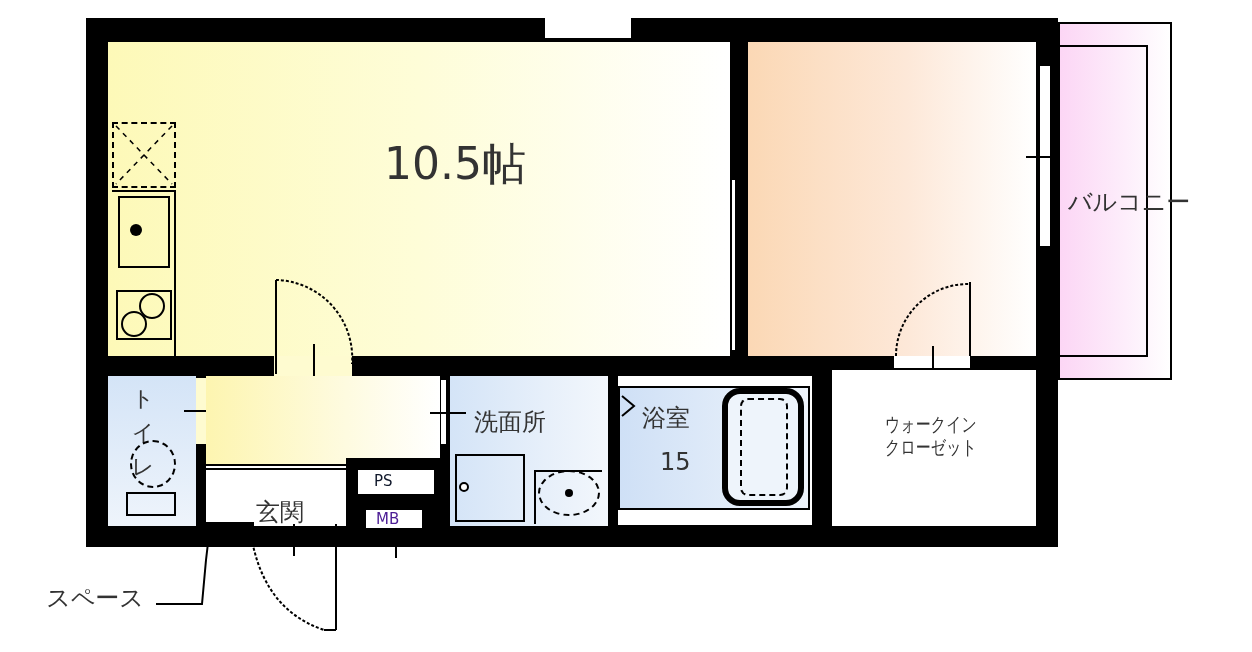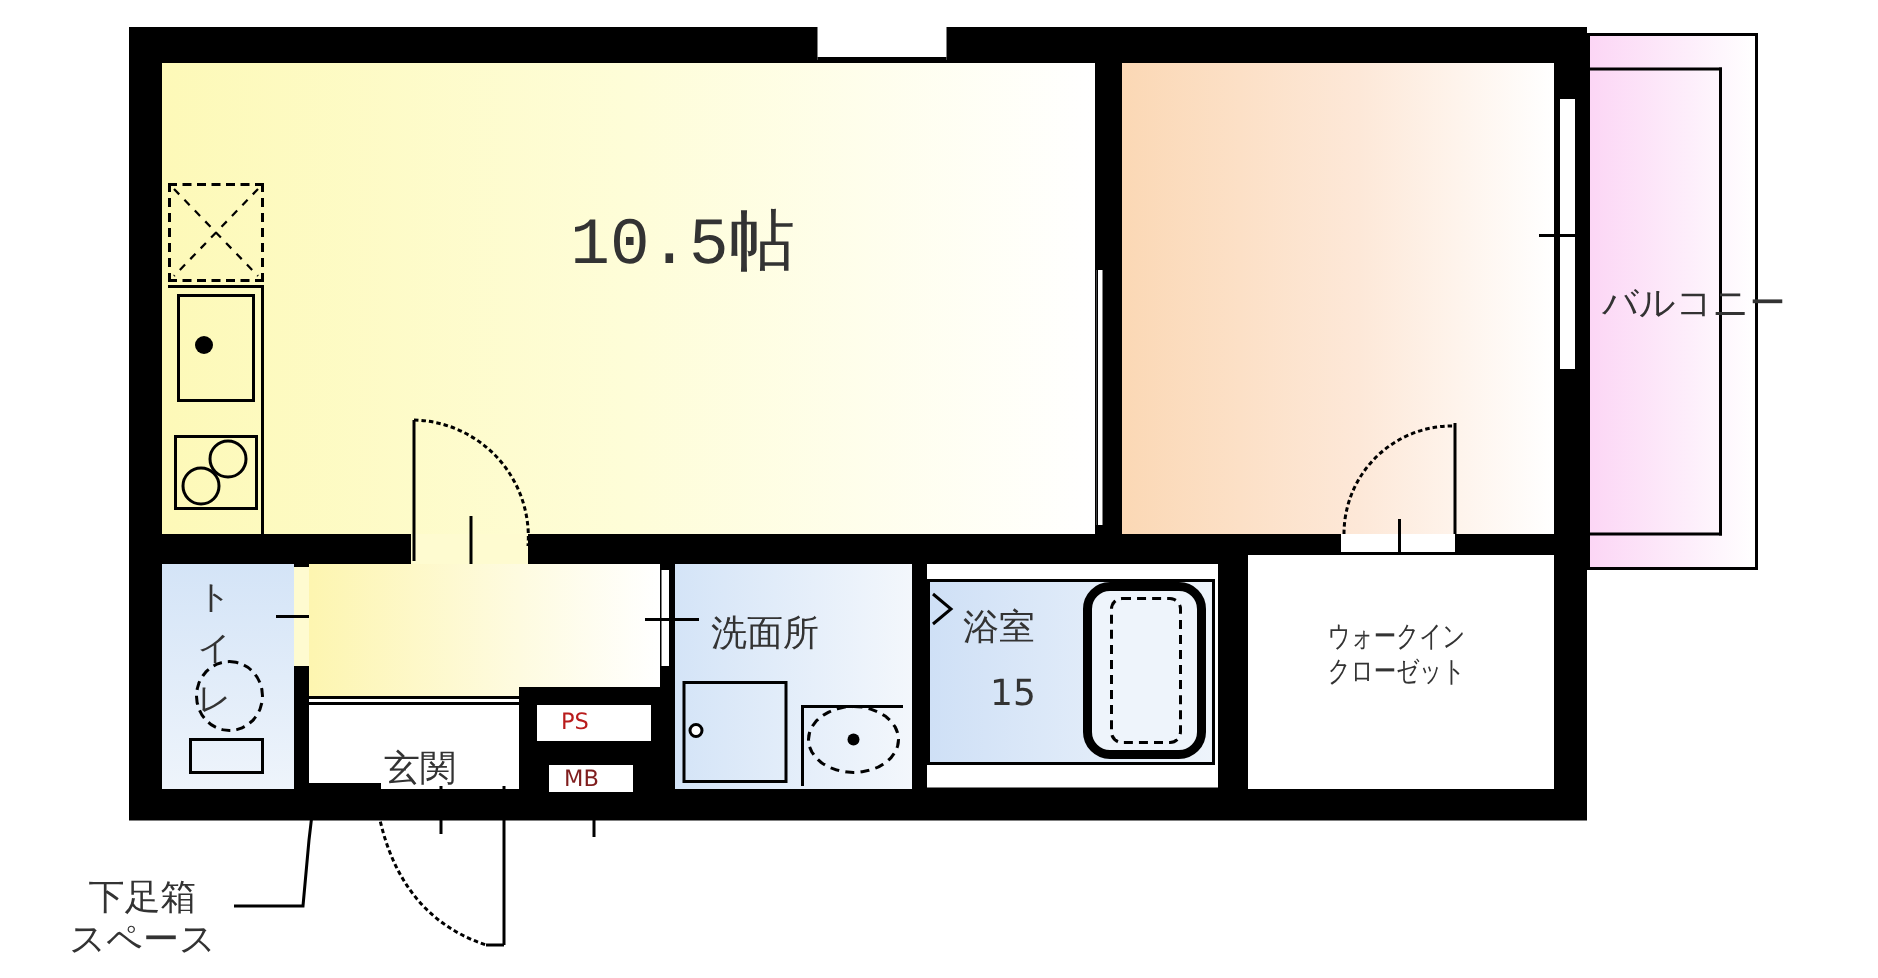--- a/index.html
+++ b/index.html
@@ -16,21 +16,21 @@
 <body>
 
 <div class="abs wall" style="left:88px;top:18px;width:970px;height:24px;"></div>
 <div class="abs" style="left:545px;top:18px;width:86px;height:22px;background:#fff;border-bottom:2px solid #000;"></div>
 <div class="abs wall" style="left:86px;top:18px;width:22px;height:528px;"></div>
 <div class="abs wall" style="left:86px;top:525px;width:972px;height:22px;"></div>
 <div class="abs wall" style="left:1036px;top:18px;width:22px;height:528px;"></div>
 
 <div class="room" style="left:108px;top:42px;width:622px;height:314px;background:linear-gradient(90deg,#fdf9b8 0%,#fefdd8 50%,#ffffff 100%);"></div>
 <div class="label" style="left:340px;top:122px;width:230px;font-size:46px;line-height:56px;">
-  <div style="font-size:44px;margin-top:14px;font-family:Liberation Mono, monospace;">10.5帖</div>
+  <div style="font-size:44px;margin-top:14px;">10.5帖</div>
 </div>
 
 <div class="dash" style="left:112px;top:122px;width:64px;height:66px;"></div>
 <svg style="left:112px;top:122px;" width="64" height="66">
   <line x1="4" y1="4" x2="60" y2="62" stroke="#000" stroke-width="1.5" stroke-dasharray="5,5"></line>
   <line x1="60" y1="4" x2="4" y2="62" stroke="#000" stroke-width="1.5" stroke-dasharray="5,5"></line>
 </svg>
 <div class="abs" style="left:112px;top:190px;width:64px;height:166px;border-right:2px solid #000;border-top:2px solid #000;"></div>
 <div class="abs" style="left:118px;top:196px;width:52px;height:72px;border:2px solid #000;"></div>
 <div class="abs" style="left:130px;top:224px;width:12px;height:12px;border-radius:50%;background:#000;"></div>
@@ -94,23 +94,23 @@
 
 <svg style="left:246px;top:524px;" width="100" height="112">
   <line x1="90" y1="0" x2="90" y2="106" stroke="#000" stroke-width="2"></line>
   <line x1="78" y1="106" x2="90" y2="106" stroke="#000" stroke-width="2"></line>
   <path d="M4,4 C10,50 30,90 78,106" fill="none" stroke="#000" stroke-width="2" stroke-dasharray="3,2"></path>
   <line x1="48" y1="0" x2="48" y2="32" stroke="#000" stroke-width="2"></line>
 </svg>
 
 <div class="abs wall" style="left:346px;top:458px;width:96px;height:70px;"></div>
 <div class="abs" style="left:358px;top:470px;width:76px;height:24px;background:#fff;"></div>
-<div class="label" style="left:374px;top:472px;font-size:15px;color:#b91c1c;">PS</div>
+<div class="label" style="left:374px;top:472px;font-size:15px;color:#0f172a;">PS</div>
 <div class="abs" style="left:366px;top:510px;width:56px;height:18px;background:#fff;"></div>
-<div class="label" style="left:376px;top:510px;font-size:15px;color:#7f1d1d;">MB</div>
+<div class="label" style="left:376px;top:510px;font-size:15px;color:#4c1d95;">MB</div>
 <div class="line" style="left:395px;top:528px;width:2px;height:30px;"></div>
 
 <div class="abs wall" style="left:440px;top:376px;width:10px;height:150px;"></div>
 <div class="abs" style="left:440px;top:380px;width:6px;height:64px;background:#fff;border-left:1px solid #000;"></div>
 <div class="room" style="left:450px;top:376px;width:158px;height:150px;background:linear-gradient(90deg,#d4e4f7 0%,#f3f7fc 100%);"></div>
 <div class="label" style="left:474px;top:406px;font-size:24px;">洗面所</div>
 <div class="line" style="left:430px;top:412px;width:36px;height:2px;"></div>
 <div class="abs" style="left:455px;top:454px;width:70px;height:68px;border:2px solid #000;"></div>
 <div class="abs" style="left:459px;top:482px;width:10px;height:10px;border:2px solid #000;border-radius:50%;background:#fff;"></div>
 <div class="abs" style="left:534px;top:470px;width:68px;height:54px;border-left:2px solid #000;border-top:2px solid #000;"></div>
@@ -129,18 +129,17 @@
 </svg>
 
 <div class="abs wall" style="left:812px;top:366px;width:20px;height:162px;"></div>
 <div class="room" style="left:832px;top:370px;width:204px;height:156px;background:#fff;"></div>
 <div class="label" style="left:866px;top:418px;width:130px;font-size:15px;line-height:18px;text-align:center;transform:scaleY(1.3);">
   <div>ウォークイン</div>
   <div>クローゼット</div>
 </div>
 
 <div class="label" style="left:20px;top:584px;width:150px;font-size:24px;line-height:28px;">
-  <div>下足箱</div>
   <div>スペース</div>
 </div>
 <svg style="left:150px;top:520px;" width="70" height="90">
   <path d="M6,84 L52,84 L56,40 L60,6" fill="none" stroke="#000" stroke-width="2"></path>
 </svg>
 
 </body></html>

